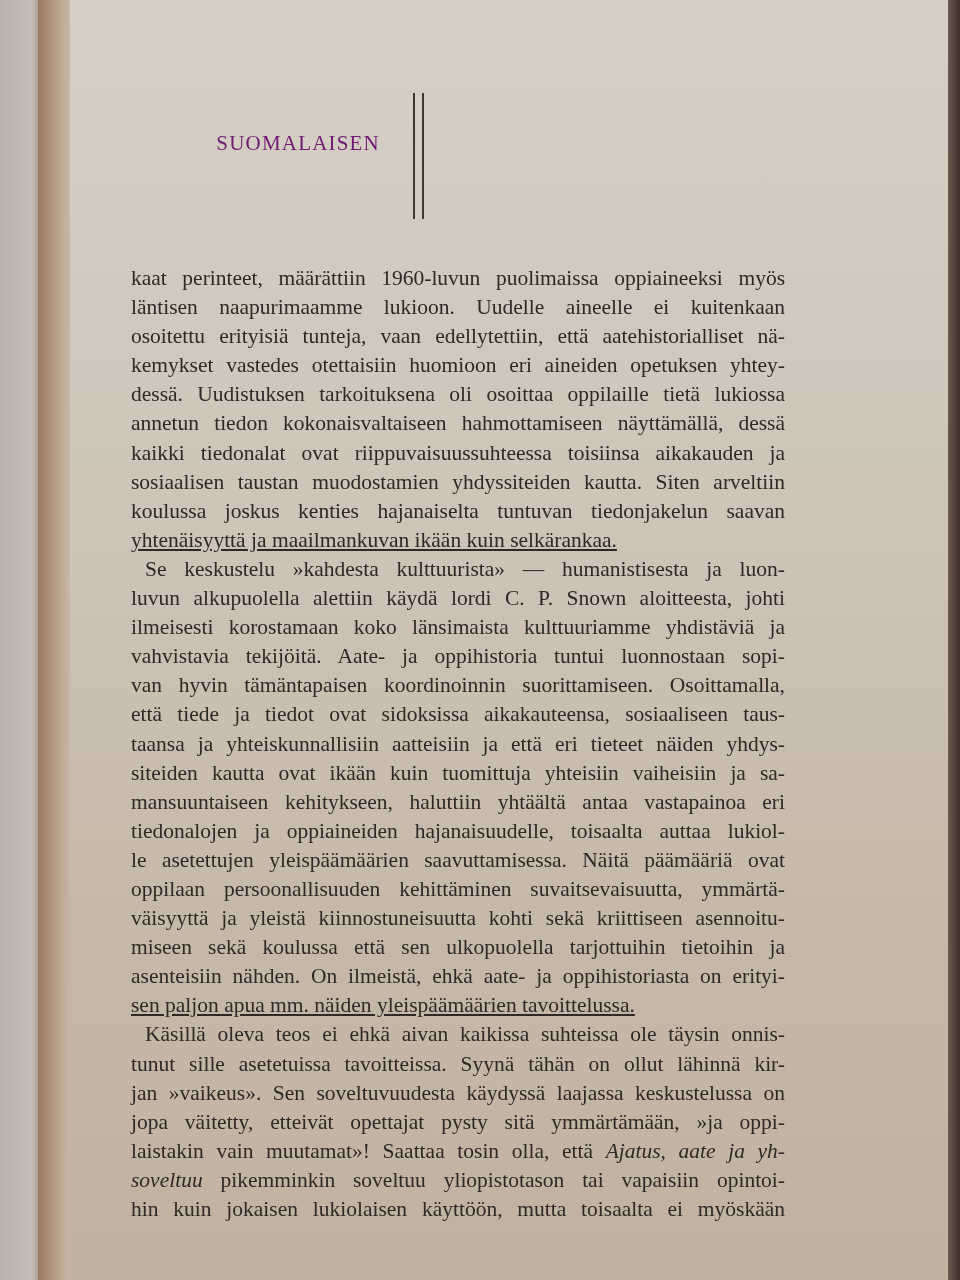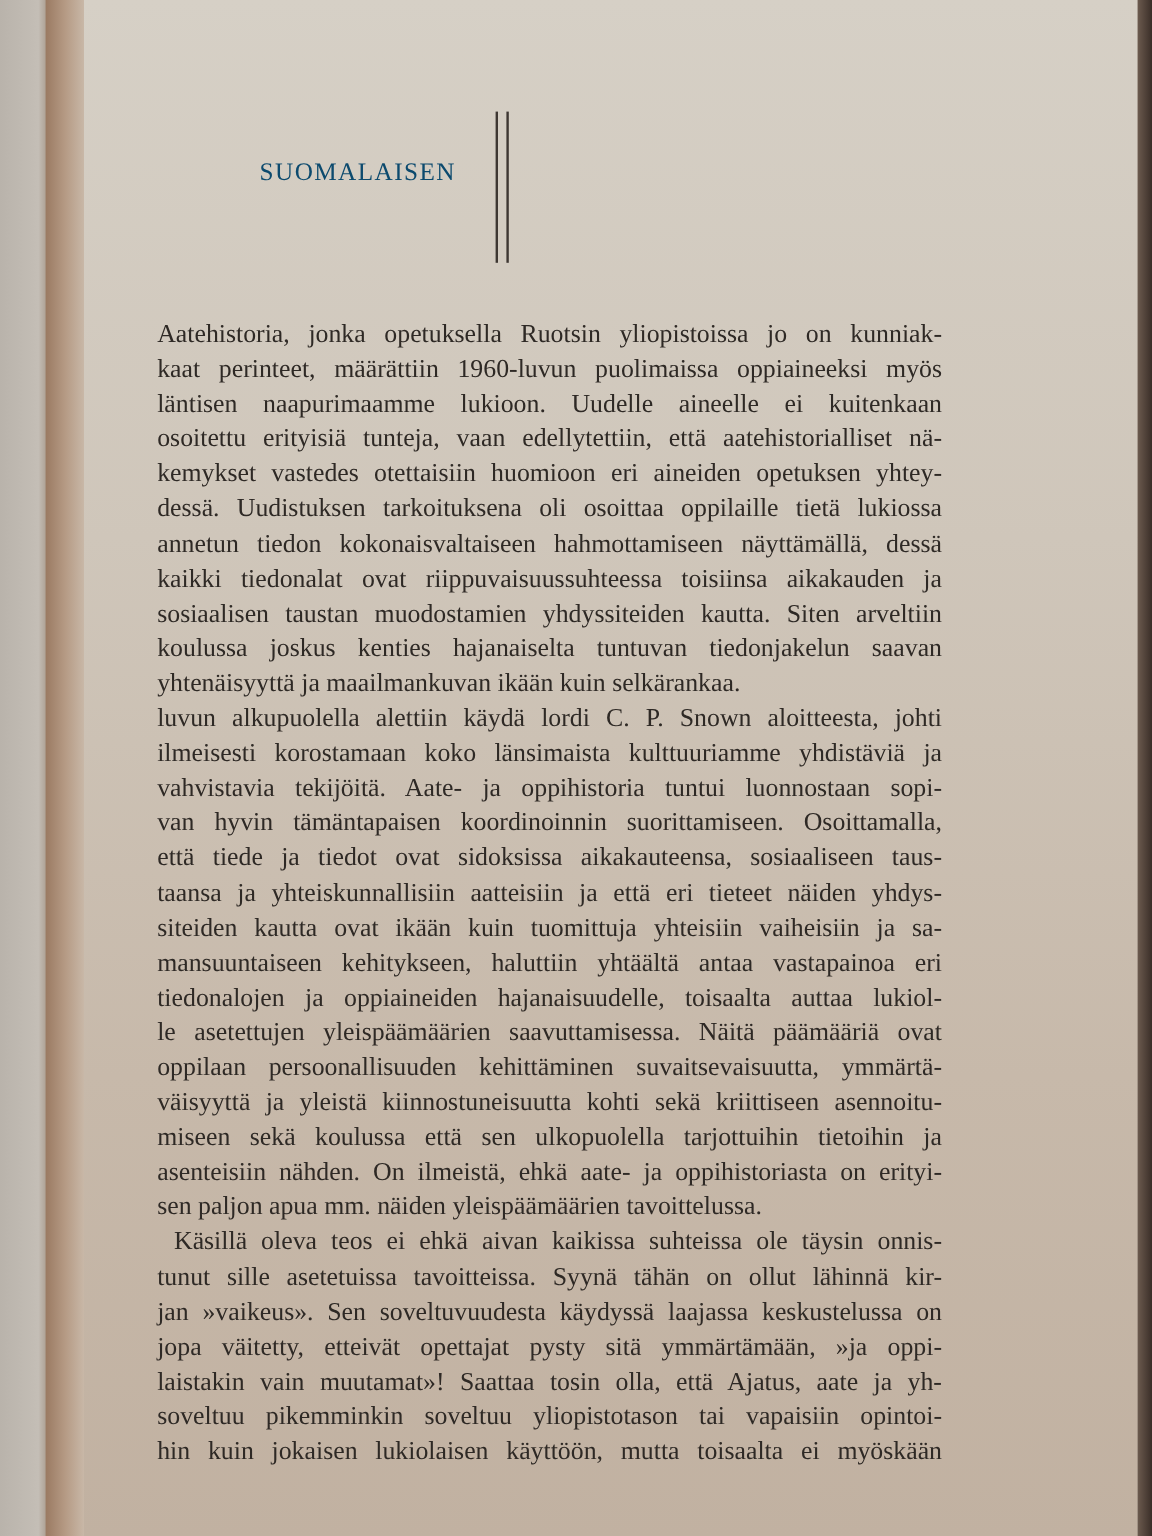--- a/index.html
+++ b/index.html
@@ -19,69 +19,69 @@
   .page {
     position: absolute; left: 70px; top: 0; width: 878px; height: 1280px;
     background: linear-gradient(180deg, #d6d0c6 0%, #cfc6ba 35%, #c7b9aa 70%, #c1b1a1 100%);
   }
   .right-edge {
     position: absolute; right: 0; top: 0; width: 12px; height: 1280px;
     background: linear-gradient(90deg, #6b5a4e 0%, #3a2e28 100%);
   }
   .heading {
     position: absolute; left: 190px; top: 128px; width: 190px;
-    text-align: right; color: #0c4a6e;
+    text-align: right; color: #701a75;
     font-size: 21px; letter-spacing: 1.2px; line-height: 31px;
   }
   .heading div { white-space: nowrap; }
   .rule {
     position: absolute; top: 93px; width: 2px; height: 126px; background: #3e3732;
   }
   .rule.r1 { left: 413px; }
   .rule.r2 { left: 422px; }
   .body-text {
     position: absolute; left: 131px; top: 264px; width: 654px;
     color: #2e2925; font-size: 21.5px; line-height: 29.1px;
   }
   .line {
     display: block; white-space: nowrap;
     text-align: justify; text-align-last: justify;
   }
-  .line.last { text-align-last: left; }
+  .line.last { text-align-last: left; text-decoration: underline; }
   .line.indent { padding-left: 14px; }
-  .it { }
+  .it { font-style: italic; }
 </style>
 </head>
 <body>
 
 <div class="spine-left"></div>
 <div class="gutter-shadow"></div>
 <div class="page"></div>
 <div class="right-edge"></div>
 
 <div class="heading">
   <div>SUOMALAISEN</div>
 </div>
 <div class="rule r1"></div>
 <div class="rule r2"></div>
 
 <div class="body-text">
 
-  <span class="line">Aatehistoria, jonka opetuksella Ruotsin yliopistoissa jo on kunniak-</span>
   <span class="line">kaat perinteet, määrättiin 1960-luvun puolimaissa oppiaineeksi myös</span>
   <span class="line">läntisen naapurimaamme lukioon. Uudelle aineelle ei kuitenkaan</span>
   <span class="line">osoitettu erityisiä tunteja, vaan edellytettiin, että aatehistorialliset nä-</span>
   <span class="line">kemykset vastedes otettaisiin huomioon eri aineiden opetuksen yhtey-</span>
   <span class="line">dessä. Uudistuksen tarkoituksena oli osoittaa oppilaille tietä lukiossa</span>
   <span class="line">annetun tiedon kokonaisvaltaiseen hahmottamiseen näyttämällä, dessä</span>
   <span class="line">kaikki tiedonalat ovat riippuvaisuussuhteessa toisiinsa aikakauden ja</span>
   <span class="line">sosiaalisen taustan muodostamien yhdyssiteiden kautta. Siten arveltiin</span>
   <span class="line">koulussa joskus kenties hajanaiselta tuntuvan tiedonjakelun saavan</span>
   <span class="line last">yhtenäisyyttä ja maailmankuvan ikään kuin selkärankaa.</span>
 
+  <span class="line indent">Se keskustelu »kahdesta kulttuurista» — humanistisesta ja luon-</span>
   <span class="line">luvun alkupuolella alettiin käydä lordi C. P. Snown aloitteesta, johti</span>
   <span class="line">ilmeisesti korostamaan koko länsimaista kulttuuriamme yhdistäviä ja</span>
   <span class="line">vahvistavia tekijöitä. Aate- ja oppihistoria tuntui luonnostaan sopi-</span>
   <span class="line">van hyvin tämäntapaisen koordinoinnin suorittamiseen. Osoittamalla,</span>
   <span class="line">että tiede ja tiedot ovat sidoksissa aikakauteensa, sosiaaliseen taus-</span>
   <span class="line">taansa ja yhteiskunnallisiin aatteisiin ja että eri tieteet näiden yhdys-</span>
   <span class="line">siteiden kautta ovat ikään kuin tuomittuja yhteisiin vaiheisiin ja sa-</span>
   <span class="line">mansuuntaiseen kehitykseen, haluttiin yhtäältä antaa vastapainoa eri</span>
   <span class="line">tiedonalojen ja oppiaineiden hajanaisuudelle, toisaalta auttaa lukiol-</span>
   <span class="line">le asetettujen yleispäämäärien saavuttamisessa. Näitä päämääriä ovat</span>

